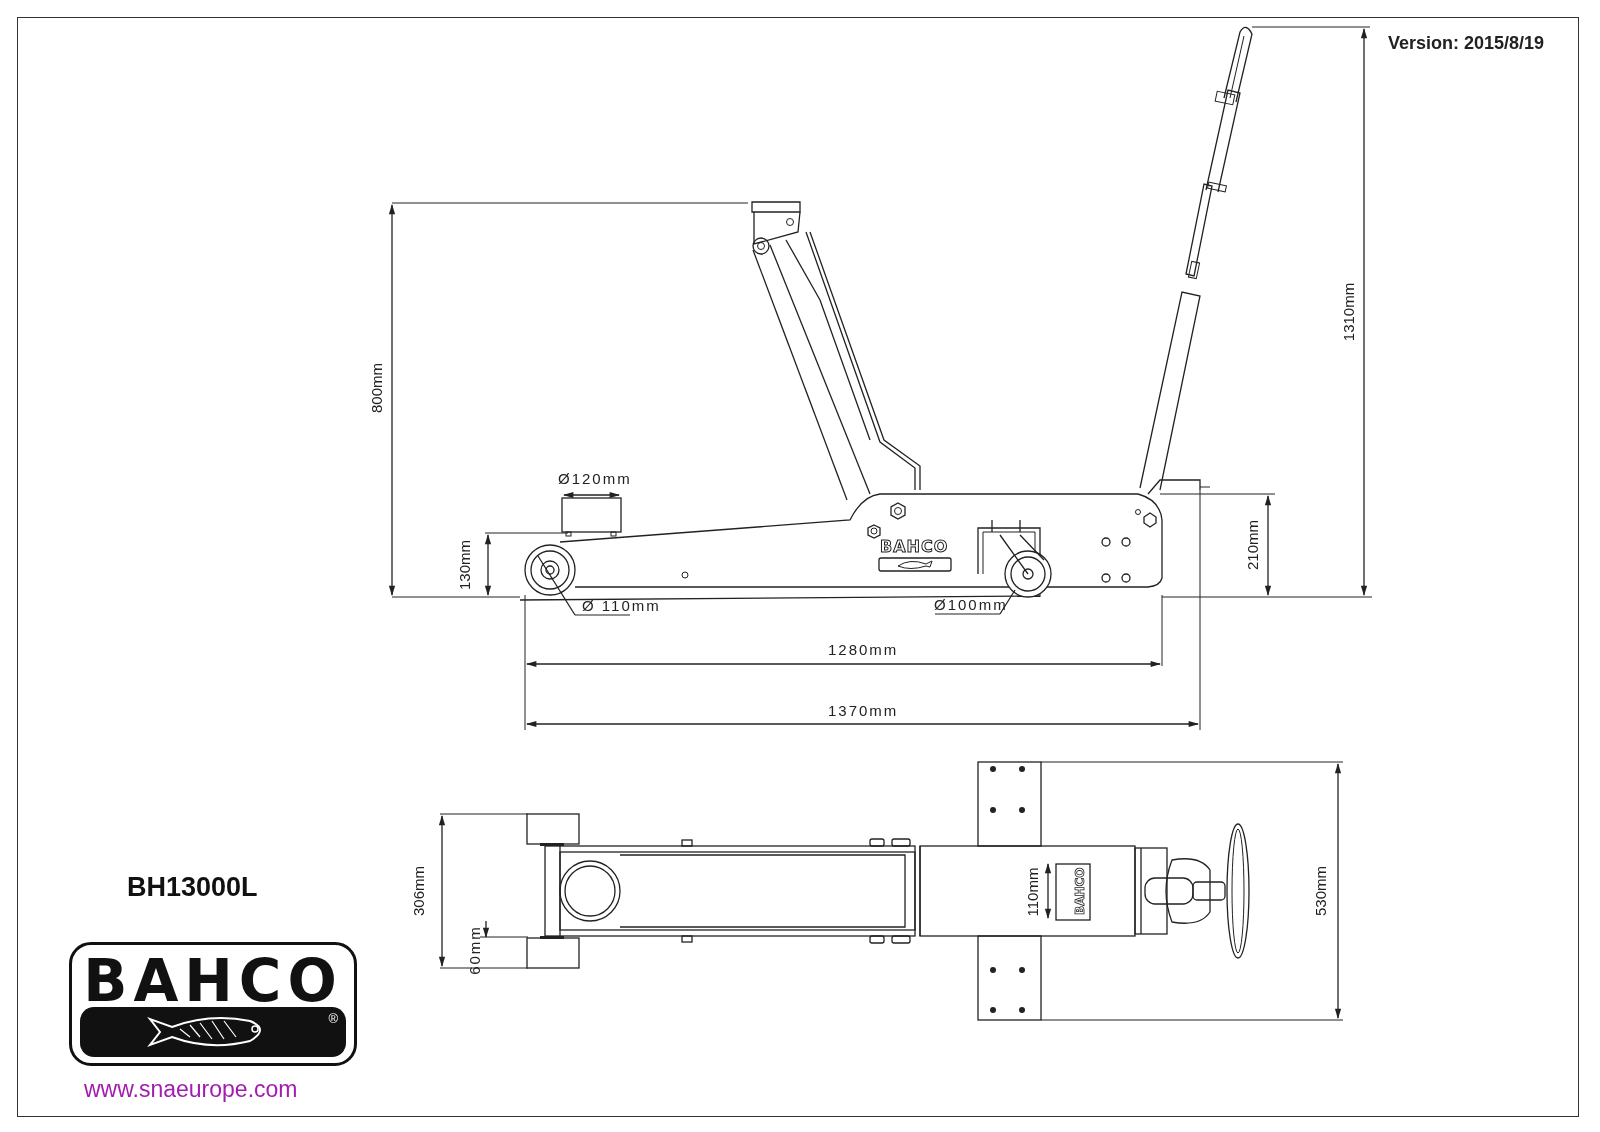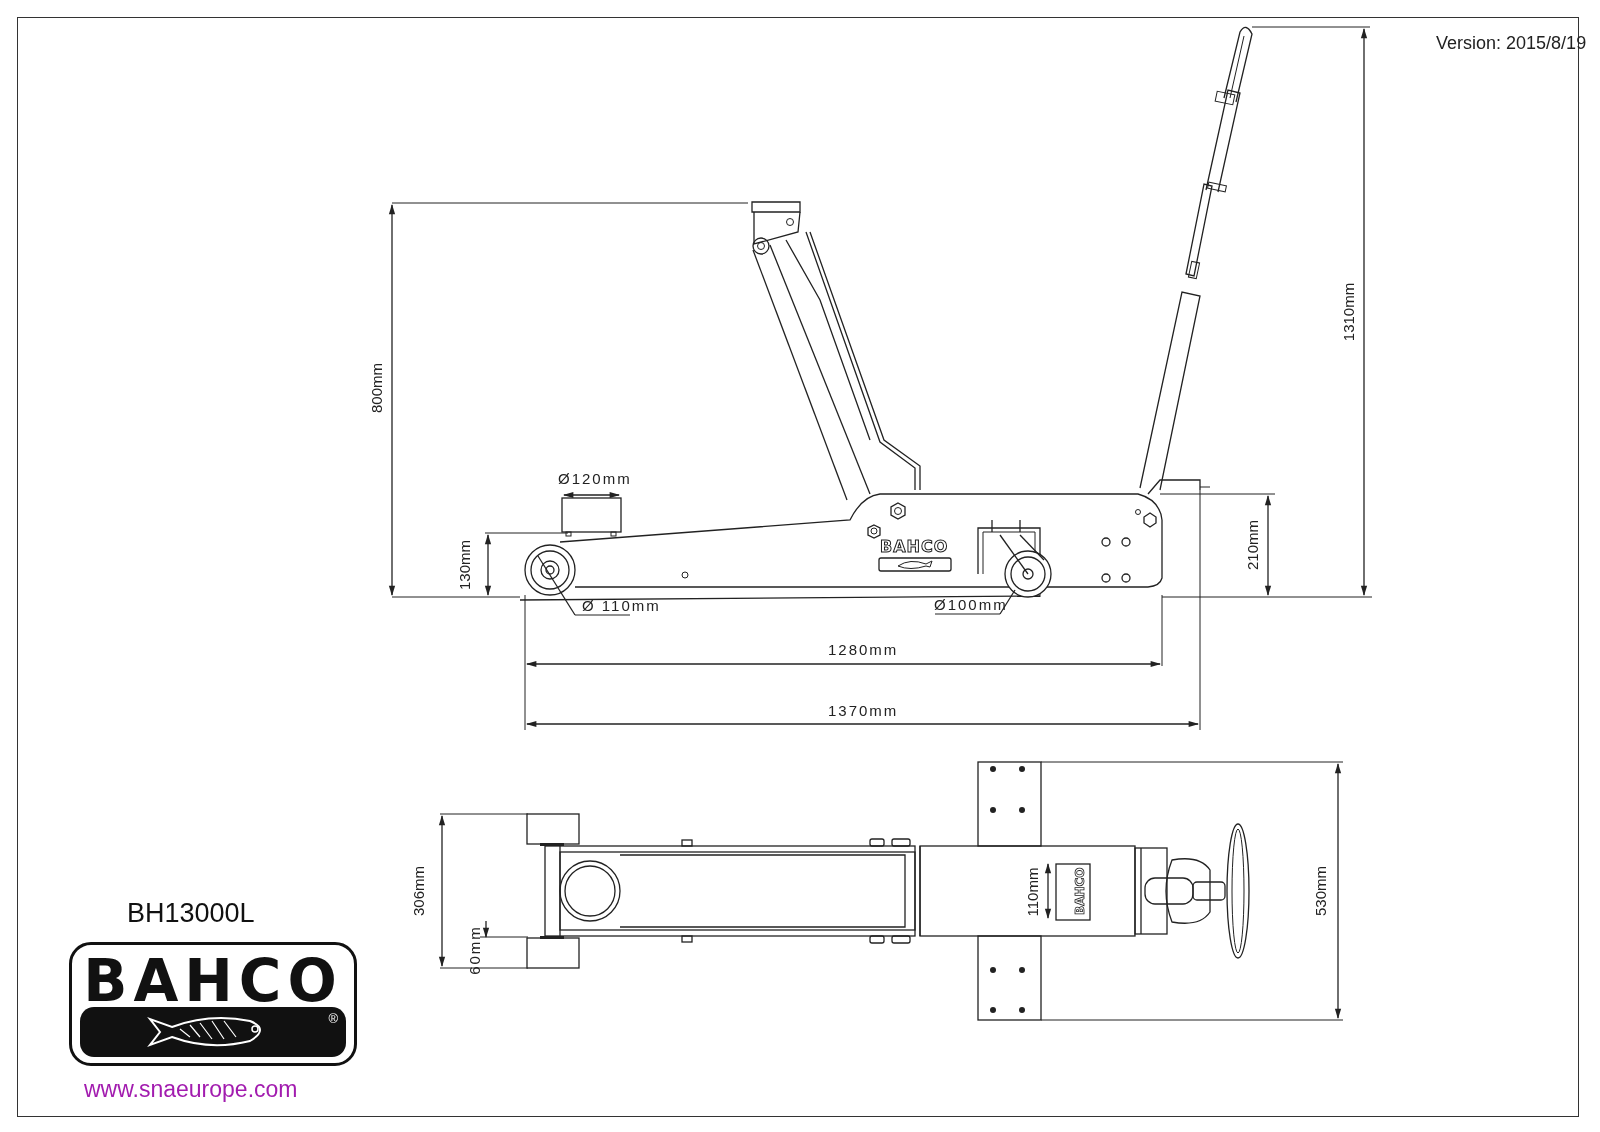--- a/index.html
+++ b/index.html
@@ -4,22 +4,22 @@
 <style>
   html,body{margin:0;padding:0;background:#ffffff;}
   body{width:1600px;height:1132px;position:relative;overflow:hidden;font-family:"Liberation Sans",sans-serif;}
   .frame{position:absolute;left:17px;top:17px;width:1562px;height:1100px;border:1.5px solid #333;box-sizing:border-box;}
   svg{position:absolute;left:0;top:0;}
   .dim{font-family:"Liberation Sans",sans-serif;font-size:15px;fill:#222;}
   .narrow{font-family:"Liberation Sans",sans-serif;font-size:15px;fill:#222;letter-spacing:2px;}
   .ln{stroke:#222;stroke-width:1.3;fill:none;}
   .lt{stroke:#222;stroke-width:1;fill:none;}
   .fillw{fill:#fff;stroke:#222;stroke-width:1.3;}
-  .version{position:absolute;left:1436px;top:33px;font-size:18px;color:#222;}
-  .model{position:absolute;left:127px;top:898px;font-size:27px;font-weight:normal;color:#111;}
+  .version{position:absolute;left:1388px;top:33px;font-size:18px;color:#222;font-weight:bold;}
+  .model{position:absolute;left:127px;top:872px;font-size:27px;font-weight:bold;color:#111;}
   .url{position:absolute;left:84px;top:1076px;font-size:23px;color:#a21caf;}
   .logo{position:absolute;left:69px;top:942px;width:288px;height:124px;border:3px solid #111;border-radius:22px;box-sizing:border-box;background:#fff;}
   .logo-text{position:absolute;left:0;top:2px;width:100%;text-align:center;font-size:58px;font-weight:900;letter-spacing:6px;color:#111;font-family:"DejaVu Sans",sans-serif;}
   .logo-band{position:absolute;left:8px;top:62px;width:266px;height:50px;background:#111;border-radius:14px;}
   .logo-reg{position:absolute;right:8px;top:4px;color:#fff;font-size:13px;}
 </style>
 </head>
 <body>
 
 <div class="frame"></div>

